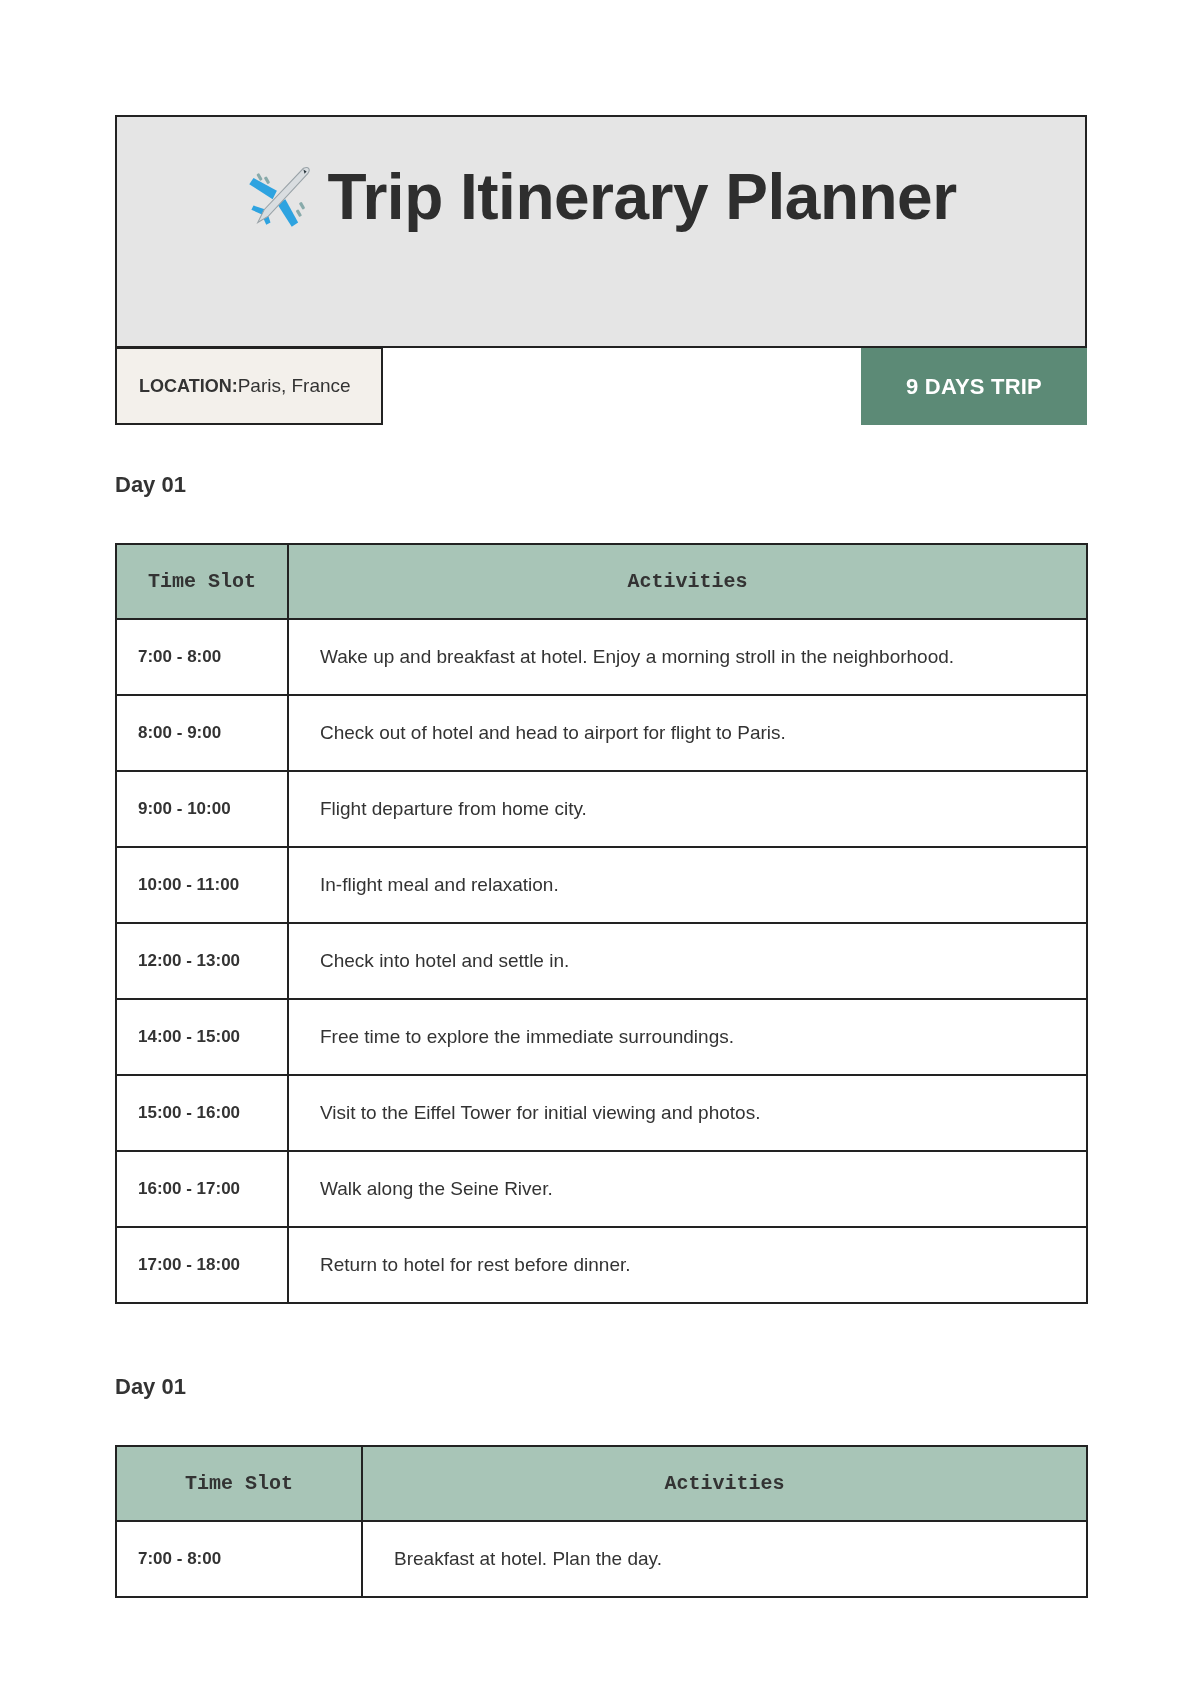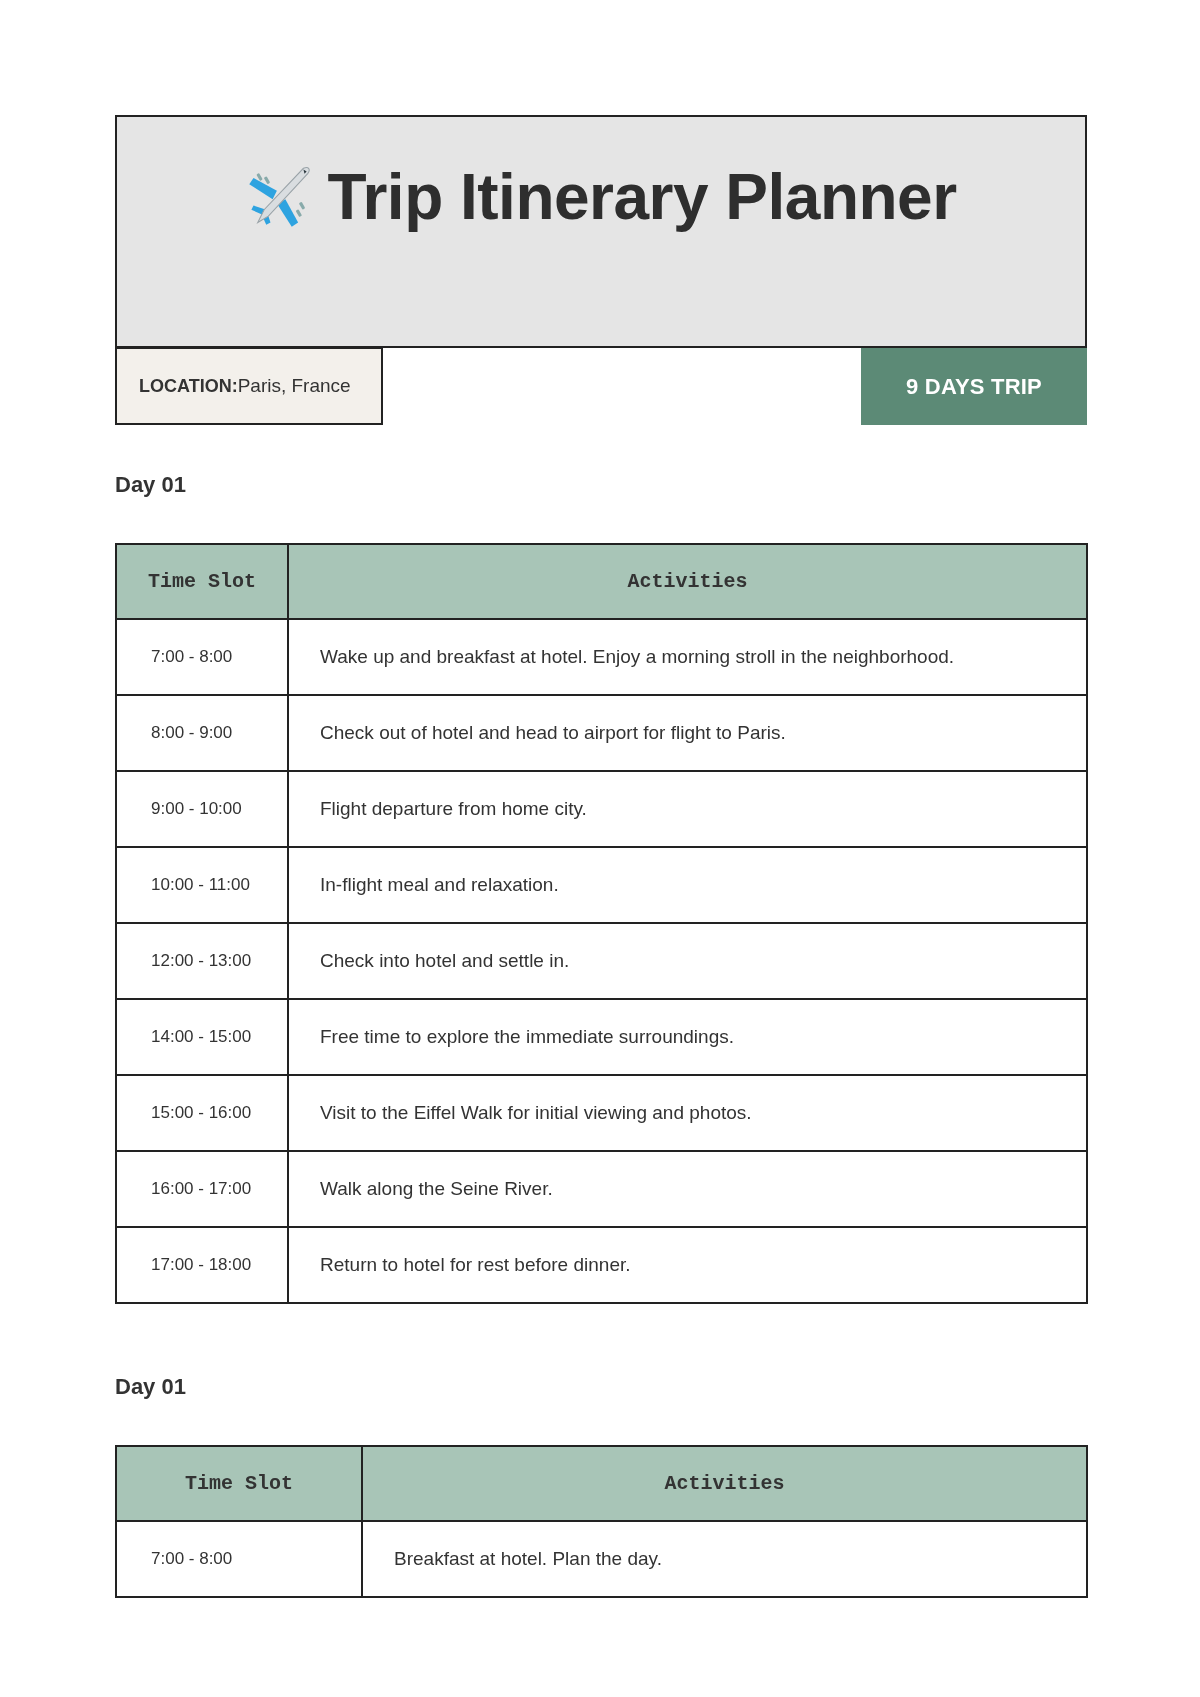--- a/index.html
+++ b/index.html
@@ -55,21 +55,21 @@
   .day2-table { margin-top: 46px; }
   table.itinerary th, table.itinerary td {
     border: 2px solid #222222;
   }
   table.itinerary th {
     background: #a8c5b7; height: 75px;
     font-size: 20px; font-weight: bold; color: #333333; text-align: center; font-family: Liberation Mono, monospace;
   }
   table.itinerary td { height: 76px; background: #ffffff; }
   td.time {
-    padding-left: 34px; font-size: 17px; font-weight: normal; color: #333333; white-space: nowrap; border-radius: 12px;
+    padding-left: 21px; font-size: 17px; font-weight: bold; color: #333333; white-space: nowrap; border-radius: 12px;
   }
   td.activity {
     padding-left: 31px; font-size: 19px; color: #333333; white-space: nowrap;
   }
   .day1-table col.c1 { width: 172px; }
   .day2-table col.c1 { width: 246px; }
 </style>
 </head>
 <body>
 
@@ -139,21 +139,21 @@
       <tr>
           <td class="time">12:00 - 13:00</td>
           <td class="activity">Check into hotel and settle in.</td>
         </tr>
       <tr>
           <td class="time">14:00 - 15:00</td>
           <td class="activity">Free time to explore the immediate surroundings.</td>
         </tr>
       <tr>
           <td class="time">15:00 - 16:00</td>
-          <td class="activity">Visit to the Eiffel Walk for initial viewing and photos.</td>
+          <td class="activity">Visit to the Eiffel Tower for initial viewing and photos.</td>
         </tr>
       <tr>
           <td class="time">16:00 - 17:00</td>
           <td class="activity">Walk along the Seine River.</td>
         </tr>
       <tr>
           <td class="time">17:00 - 18:00</td>
           <td class="activity">Return to hotel for rest before dinner.</td>
         </tr>
     </tbody>

